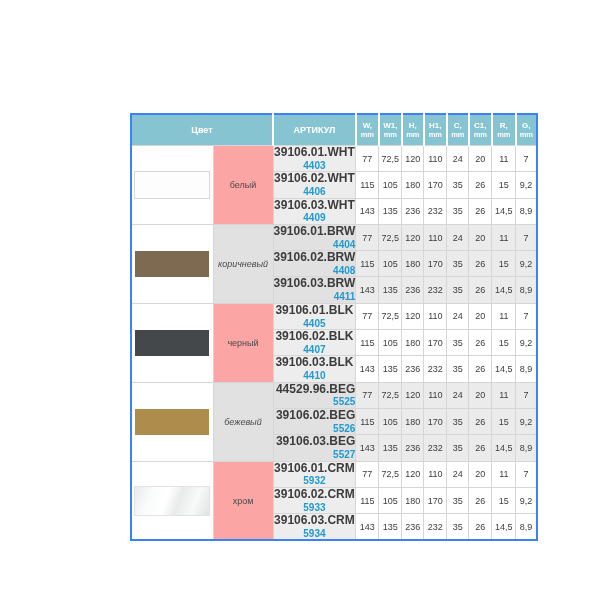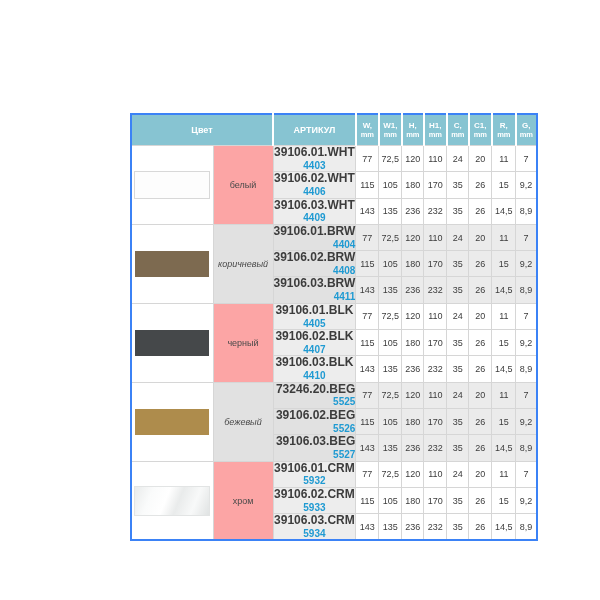--- a/index.html
+++ b/index.html
@@ -256,21 +256,21 @@
           <td class="value">26</td>
           <td class="value">14,5</td>
           <td class="value">8,9</td>
         </tr>
         <tr class="alt">
           <td class="swatch-cell" rowspan="3">
             <div class="swatch swatch-beige" style="background: rgb(174, 140, 76);"></div>
           </td>
           <td class="cname" rowspan="3">бежевый</td>
           <td class="article">
-            <div class="article-name">73246.20.BEG</div>
+            <div class="article-name">44529.96.BEG</div>
             <div class="article-code">5525</div>
           </td>
           <td class="value">77</td>
           <td class="value">72,5</td>
           <td class="value">120</td>
           <td class="value">110</td>
           <td class="value">24</td>
           <td class="value">20</td>
           <td class="value">11</td>
           <td class="value">7</td>

